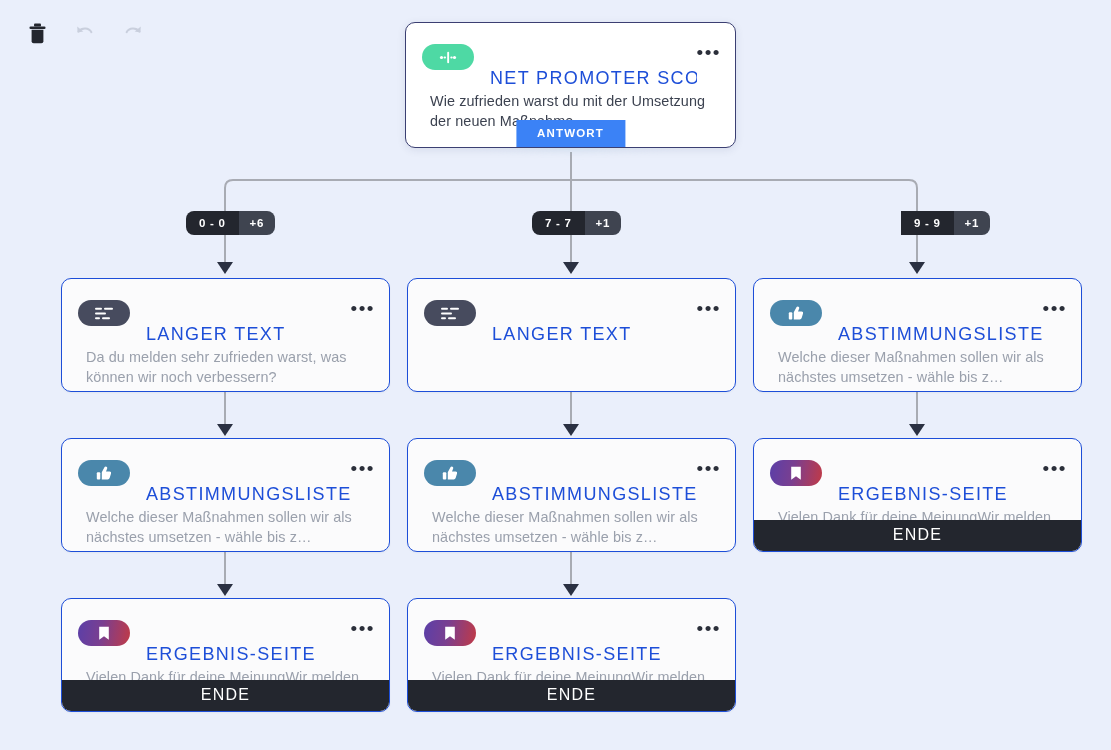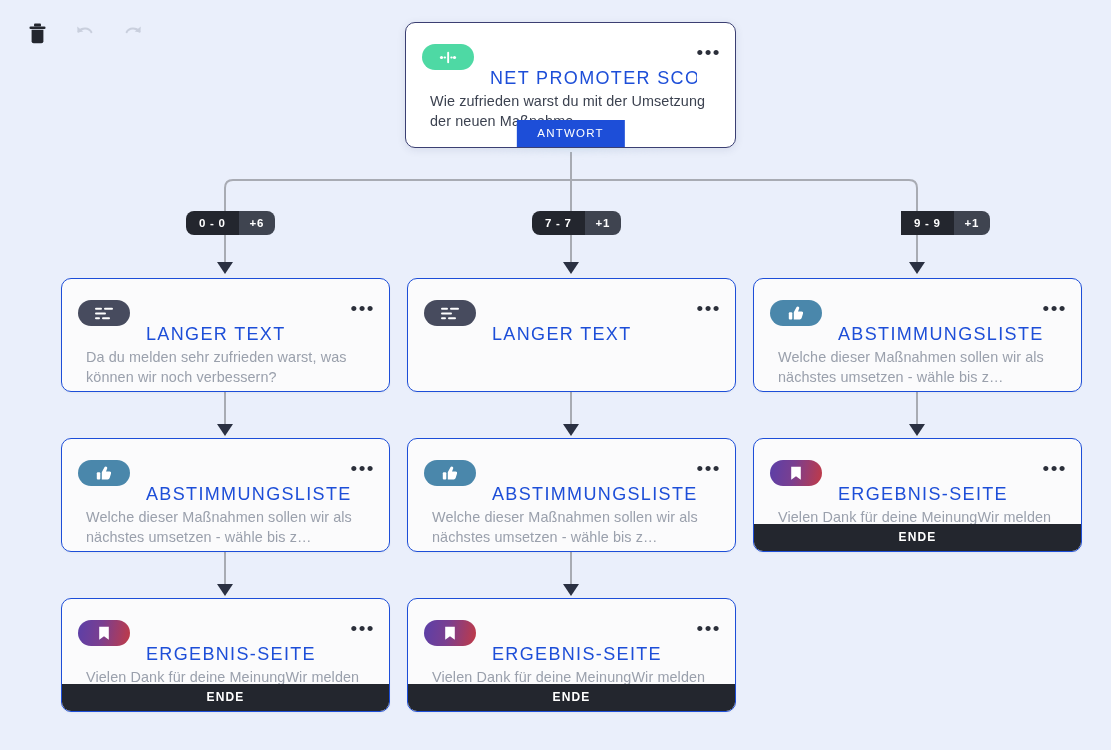--- a/index.html
+++ b/index.html
@@ -68,27 +68,27 @@
     line-height: 20px;
     color: #9aa0ac;
     letter-spacing: .1px;
   }
   .card.root .card-body { color: #3c4250; }
 
   
   .footer-bar {
     position: absolute; left: 0; right: 0; bottom: 0;
     background: #23262e; color: #ffffff;
-    font-size: 12px; letter-spacing: 1.2px; font-weight: bold;
+    font-size: 16px; letter-spacing: 1.2px; font-weight: normal;
     text-align: center; padding: 6px 0 7px;
   }
   .answer-chip {
     position: absolute; left: 50%; transform: translateX(-50%); bottom: 0;
-    background: #1d4ed8; color: #ffffff;
-    font-size: 11.5px; letter-spacing: 1.2px; font-weight: normal;
+    background: #3b82f6; color: #ffffff;
+    font-size: 11.5px; letter-spacing: 1.2px; font-weight: bold;
     padding: 7px 21px 8px;
   }
 
   
   .pill {
     position: absolute; display: flex; height: 24px; border-radius: 8px; overflow: hidden;
     font-size: 11.5px; font-weight: bold; letter-spacing: .7px; color: #fff;
   }
   .pill .seg-a { background: #23262e; display: flex; align-items: center; padding: 0 13px; }
   .pill .seg-b { background: #3f4450; display: flex; align-items: center; padding: 0 11px; }

